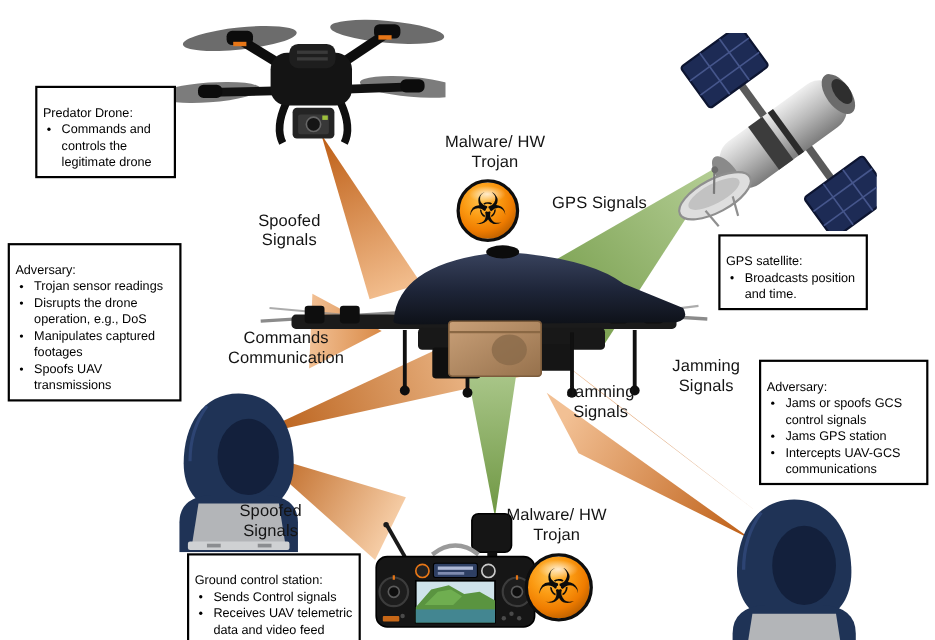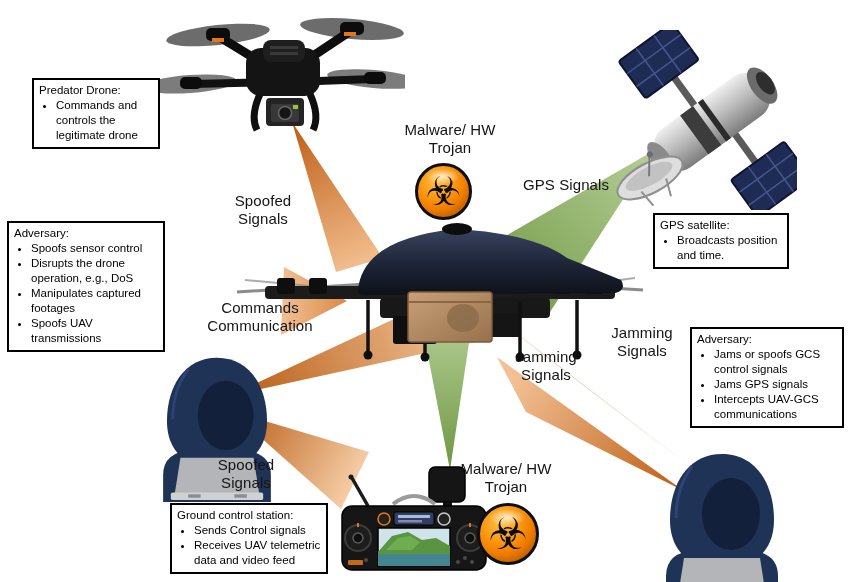--- a/index.html
+++ b/index.html
@@ -7,21 +7,21 @@
     position:relative;width:850px;height:582px;overflow:hidden;background:#fff;
     font-family:"Liberation Sans",sans-serif;color:#000;
   }
   .layer{position:absolute;left:0;top:0;}
   .sig-label{
     position:absolute;text-align:center;font-size:15px;line-height:1.18;
     color:#141414;letter-spacing:.1px;
   }
   .infobox{
     position:absolute;background:#fff;border:2px solid #000;
-    padding:3px 5px 4px 5px;font-size:11.5px;line-height:1.3;color:#000;
+    padding:16px 5px 4px 5px;font-size:11.5px;line-height:1.3;color:#000;
     box-sizing:border-box;
   }
   .infobox ul{margin:0;padding-left:17px;}
   .infobox li{margin:0;}
   .biohazard{
     position:absolute;border-radius:50%;
     background:radial-gradient(circle at 38% 30%, #ffc24d 0%, #fb9a12 35%, #ef7c00 60%, #8a4400 100%);
     border:3px solid #0e0e0e;box-sizing:border-box;
     display:flex;align-items:center;justify-content:center;
   }
@@ -253,56 +253,56 @@
 
   <div class="biohazard" style="left:415px;top:163px;width:57px;height:57px">
     <span class="glyph" style="font-size:40px">☣</span>
   </div>
   <div class="biohazard" style="left:477px;top:503px;width:62px;height:62px">
     <span class="glyph" style="font-size:44px">☣</span>
   </div>
 
   <div class="sig-label" style="left:215px;top:192px;width:96px">Spoofed Signals</div>
   <div class="sig-label" style="left:398px;top:121px;width:104px">Malware/ HW Trojan</div>
-  <div class="sig-label" style="left:516px;top:176px;width:100px">GPS Signals</div>
+  <div class="sig-label" style="left:495px;top:176px;width:100px">GPS Signals</div>
   <div class="sig-label" style="left:193px;top:299px;width:134px">Commands Communication</div>
   <div class="sig-label" style="left:598px;top:324px;width:88px">Jamming Signals</div>
   <div class="sig-label" style="left:502px;top:348px;width:88px">Jamming Signals</div>
   <div class="sig-label" style="left:199px;top:456px;width:94px">Spoofed Signals</div>
   <div class="sig-label" style="left:454px;top:460px;width:104px">Malware/ HW Trojan</div>
 
   <div class="infobox" style="left:32px;top:78px;width:128px">
     <div>Predator Drone:</div>
     <ul>
       <li>Commands and controls the legitimate drone</li>
     </ul>
   </div>
 
   <div class="infobox" style="left:7px;top:221px;width:158px">
     <div>Adversary:</div>
     <ul>
-      <li>Spoofs sensor control</li>
+      <li>Trojan sensor readings</li>
       <li>Disrupts the drone operation, e.g., DoS</li>
       <li>Manipulates captured footages</li>
       <li>Spoofs UAV transmissions</li>
     </ul>
   </div>
 
   <div class="infobox" style="left:653px;top:213px;width:136px">
     <div>GPS satellite:</div>
     <ul>
       <li>Broadcasts position and time.</li>
     </ul>
   </div>
 
   <div class="infobox" style="left:690px;top:327px;width:154px">
     <div>Adversary:</div>
     <ul>
       <li>Jams or spoofs GCS control signals</li>
-      <li>Jams GPS signals</li>
+      <li>Jams GPS station</li>
       <li>Intercepts UAV-GCS communications</li>
     </ul>
   </div>
 
   <div class="infobox" style="left:170px;top:503px;width:158px">
     <div>Ground control station:</div>
     <ul>
       <li>Sends Control signals</li>
       <li>Receives UAV telemetric data and video feed</li>
     </ul>

